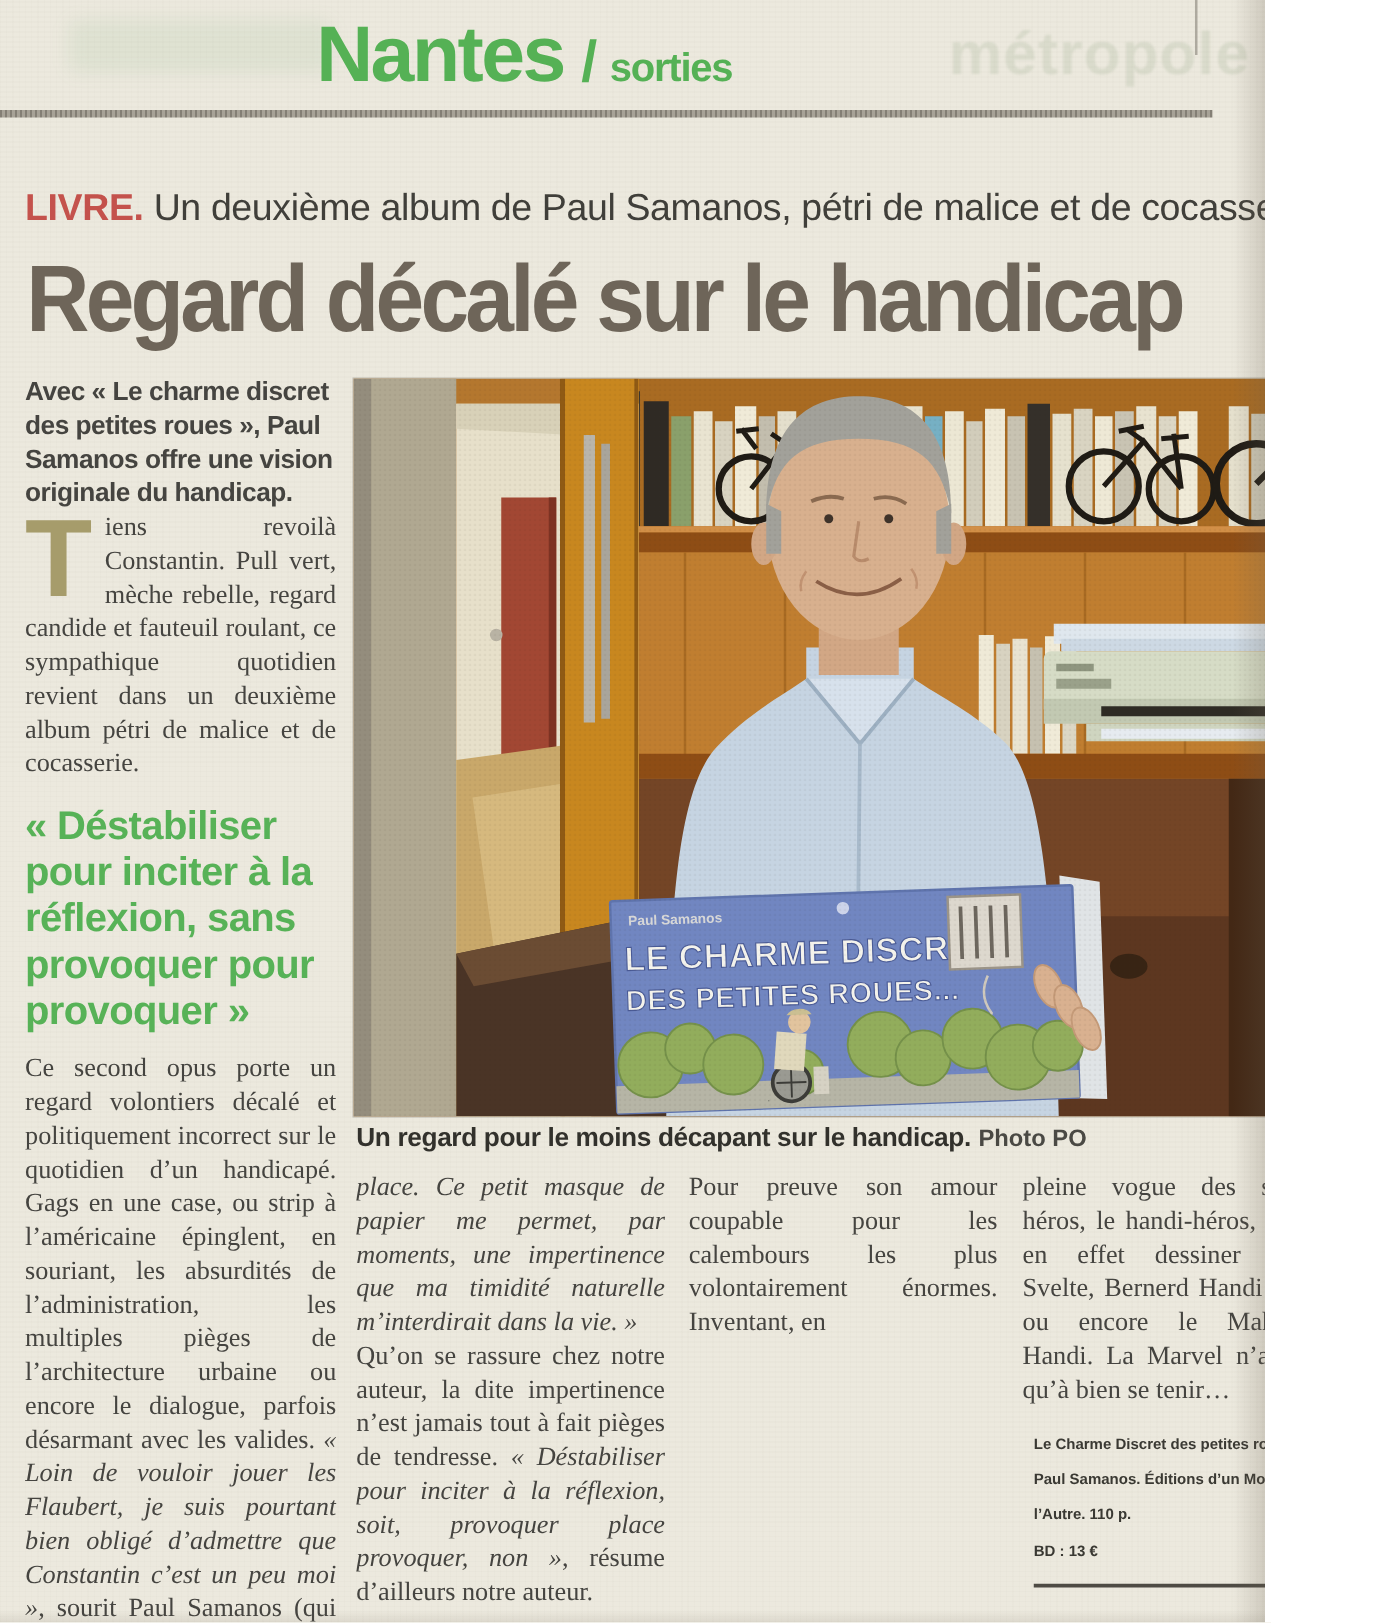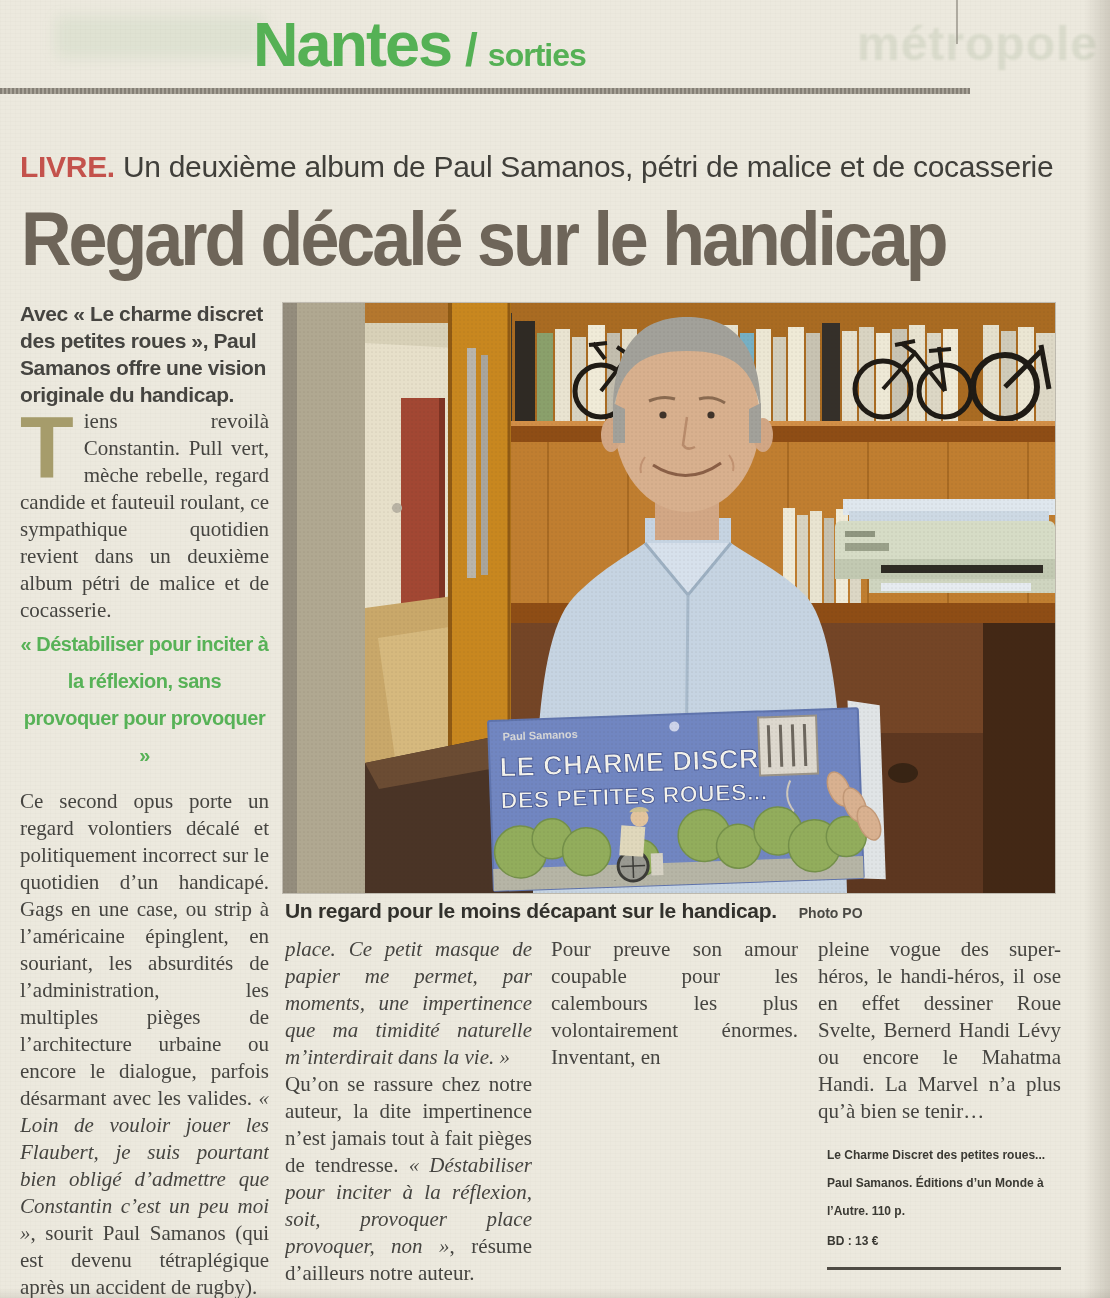--- a/index.html
+++ b/index.html
@@ -1,17 +1,17 @@
 <!DOCTYPE html>
 <html lang="fr"><head>
 <meta charset="utf-8">
 <style>
   html,body{margin:0;padding:0;}
   .page{
-    position:relative; width:1110px; height:1298px; overflow:hidden;
+    position:relative; width:1012px; height:1298px; overflow:hidden;
     background:#ece9de;
     background-image:
       repeating-linear-gradient(0deg, rgba(120,110,90,.025) 0 1px, transparent 1px 4px),
       repeating-linear-gradient(90deg, rgba(120,110,90,.02) 0 1px, transparent 1px 5px);
     font-family:"Liberation Sans", sans-serif;
     color:#454440;
     text-decoration:underline;
   }
   .edge-right{position:absolute; right:0; top:0; width:26px; height:100%;
     background:linear-gradient(90deg, rgba(0,0,0,0), rgba(105,95,80,.22)); }
@@ -43,34 +43,34 @@
   
   .serif{font-family:"Liberation Serif", serif;}
   .col{position:absolute; overflow:hidden; text-align:justify;}
   .col p{margin:0; font-size:21px; line-height:27px; color:#454440;}
   .col .it{font-style:italic;margin-top:16px;}
   .col1{left:20px; top:300px; width:249px; height:998px;}
   .lead{font-size:22px; line-height:27px; font-weight:bold; letter-spacing:-.4px;
     color:#34332e; margin:0 0 22px 0; text-align:left;}
   .dropcap{float:left; font-weight:bold; color:#a69c6b; font-size:88px; line-height:66px;
     padding:6px 10px 0 0; font-family:"Liberation Sans",sans-serif;}
-  .green-sub{font-size:20px; line-height:37px; font-weight:bold; letter-spacing:-.5px;
-    color:#57b257; margin:2px 0 14px 0; text-align:center;}
+  .green-sub{font-size:32px; line-height:37px; font-weight:bold; letter-spacing:-.5px;
+    color:#57b257; margin:18px 0 14px 0; text-align:left;}
   .col2{left:285px; top:936px; width:247px; height:362px;}
   .col3{left:551px; top:936px; width:247px; height:362px;}
   .col4{left:818px; top:936px; width:243px; height:362px;}
   .subhead-sm{font-size:22px; font-weight:bold; letter-spacing:-.3px; color:#34332e;
     margin:0 0 3px 0; font-family:"Liberation Sans",sans-serif; text-align:left;}
 
   
   .photo{position:absolute; left:283px; top:303px; width:772px; height:590px;
     outline:1px solid rgba(60,50,40,.25); background:#b4772e;}
   .caption{position:absolute; left:285px; top:899px; width:770px; font-size:21px;
     font-weight:bold; letter-spacing:-.3px; color:#32312c; white-space:nowrap;}
-  .caption .credit{font-size:14px; color:#4a4944; margin-left:22px; letter-spacing:0;}
+  .caption .credit{font-size:19px; color:#4a4944; margin-left:6px; letter-spacing:0;}
 
   
   .infobox{margin-top:16px; padding-left:9px; font-family:"Liberation Sans",sans-serif;
     font-weight:bold; font-size:12px; line-height:28px; color:#3a3933; text-align:left;}
   .infobox .price{margin-top:2px;}
   .info-rule{margin-top:12px; height:3px; background:#4e4b44;}
 </style>
 </head>
 <body>
 

